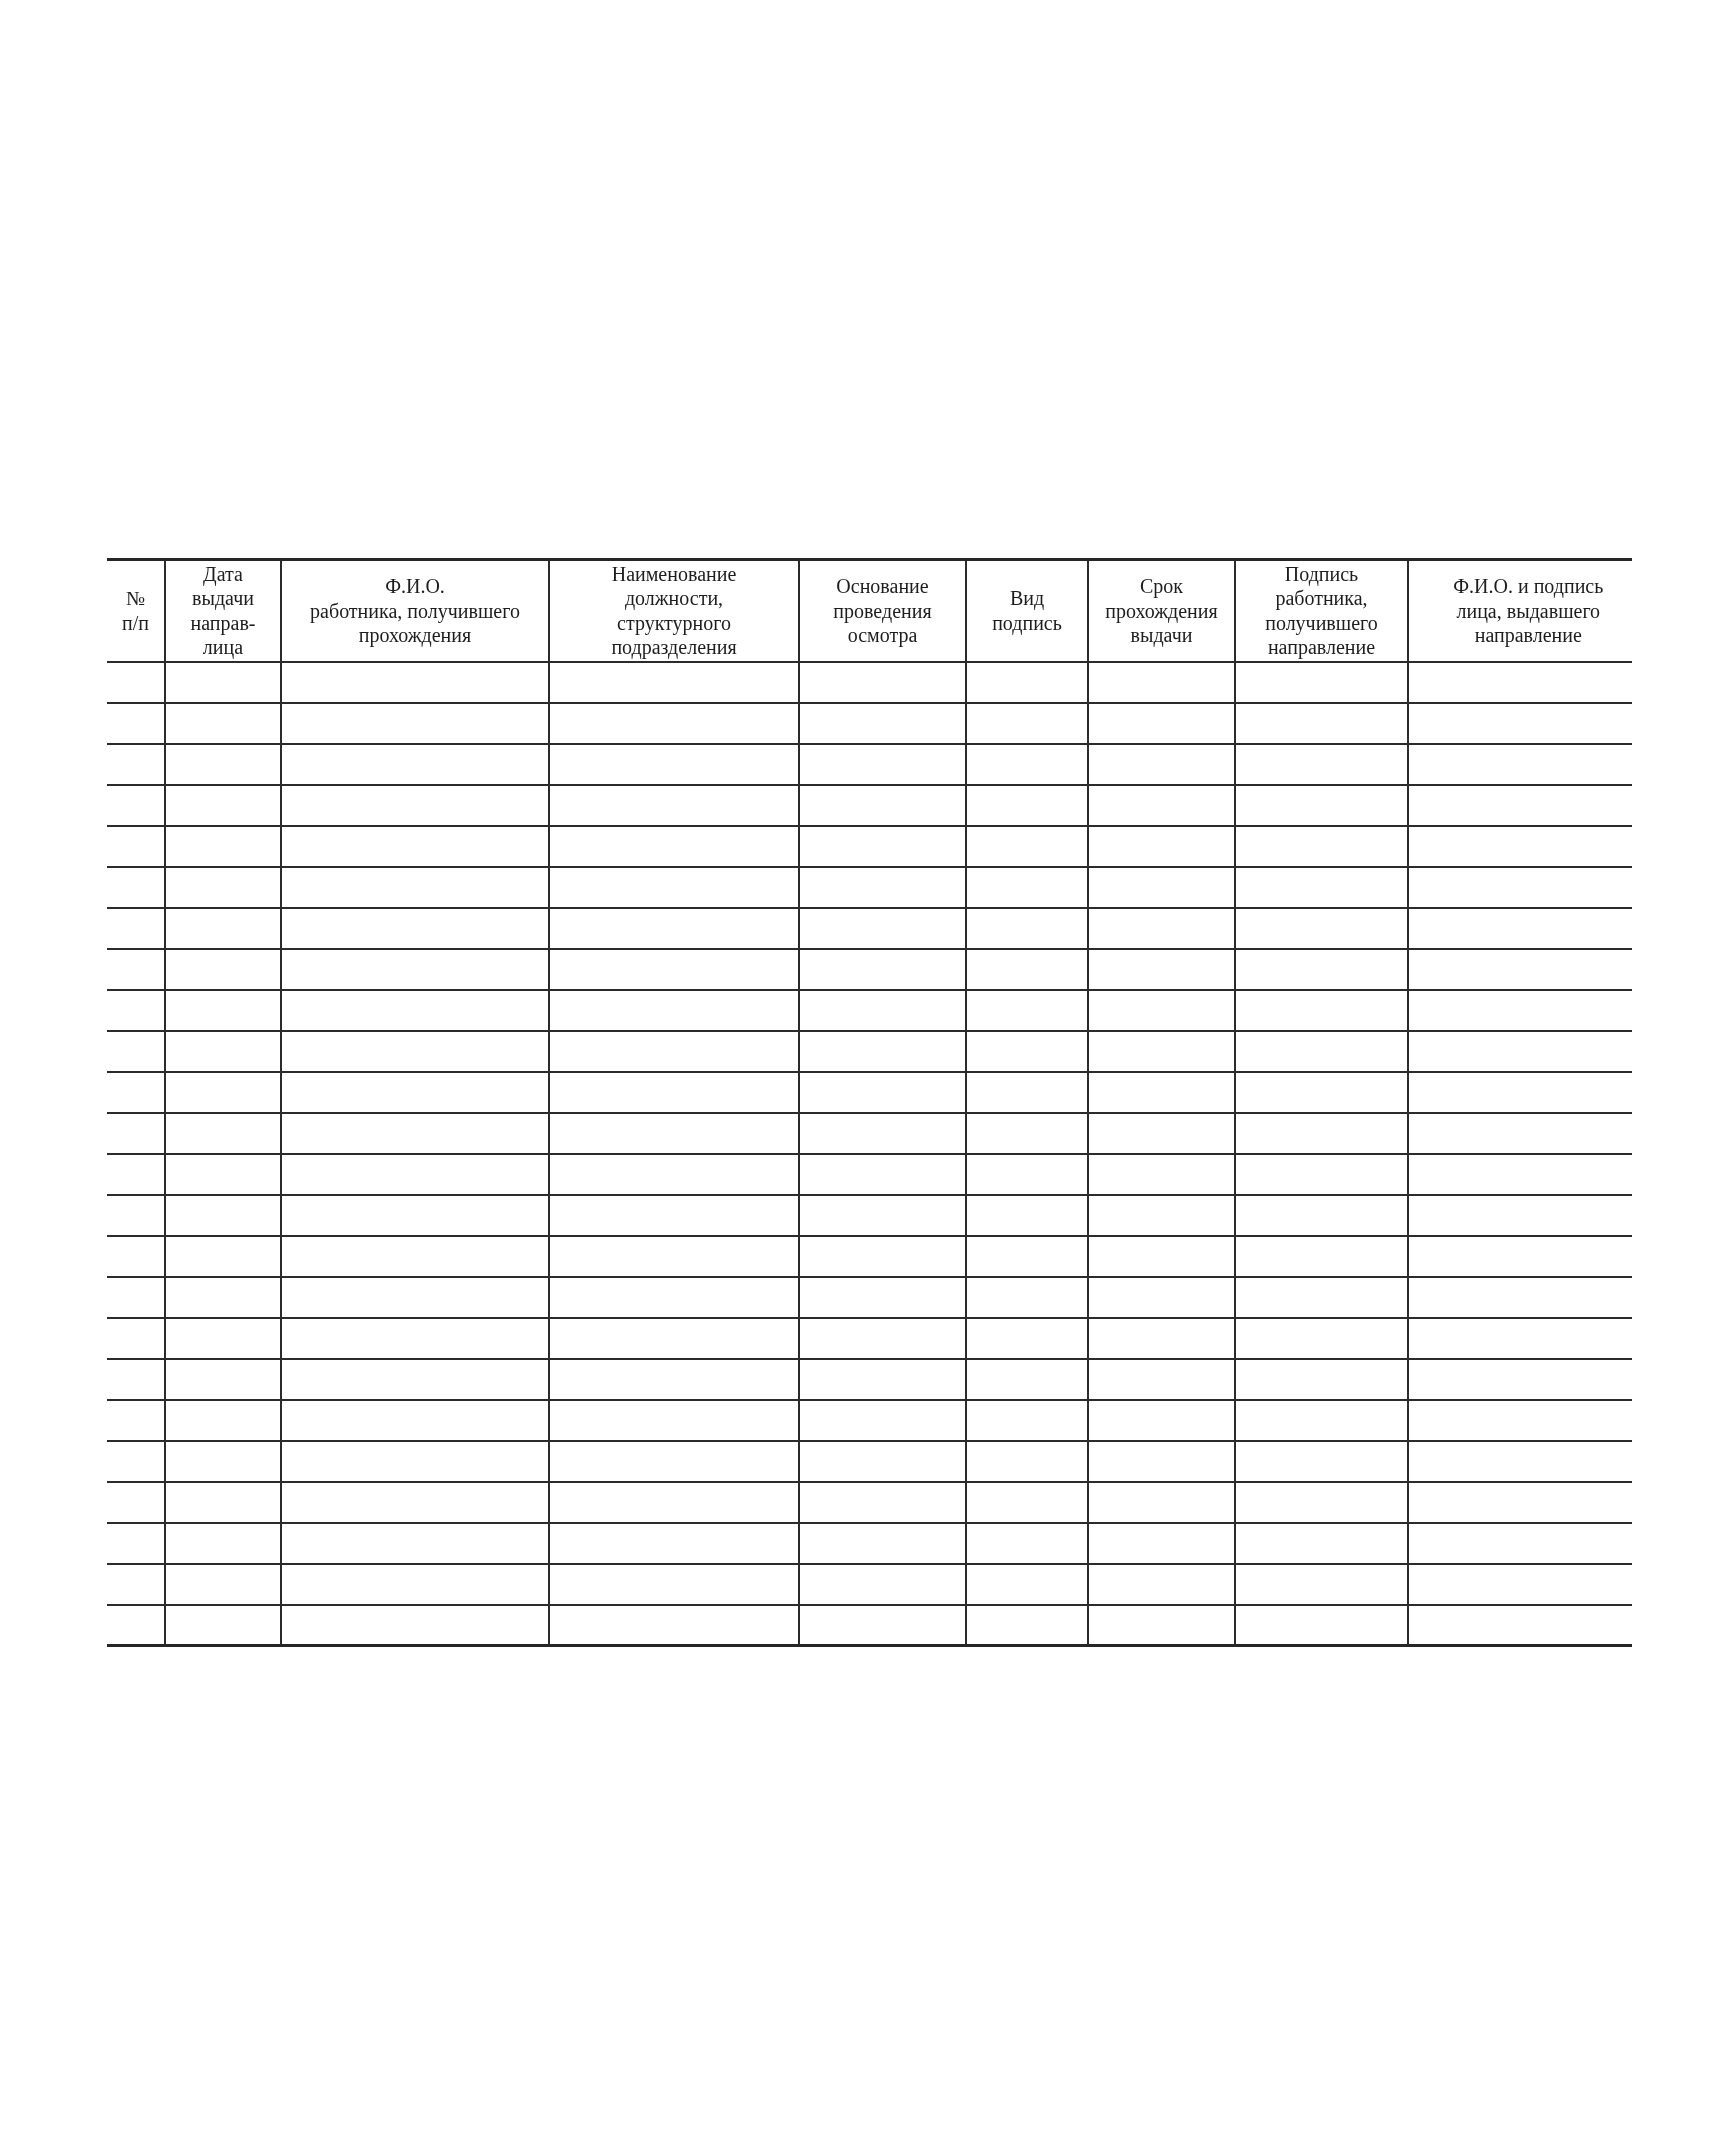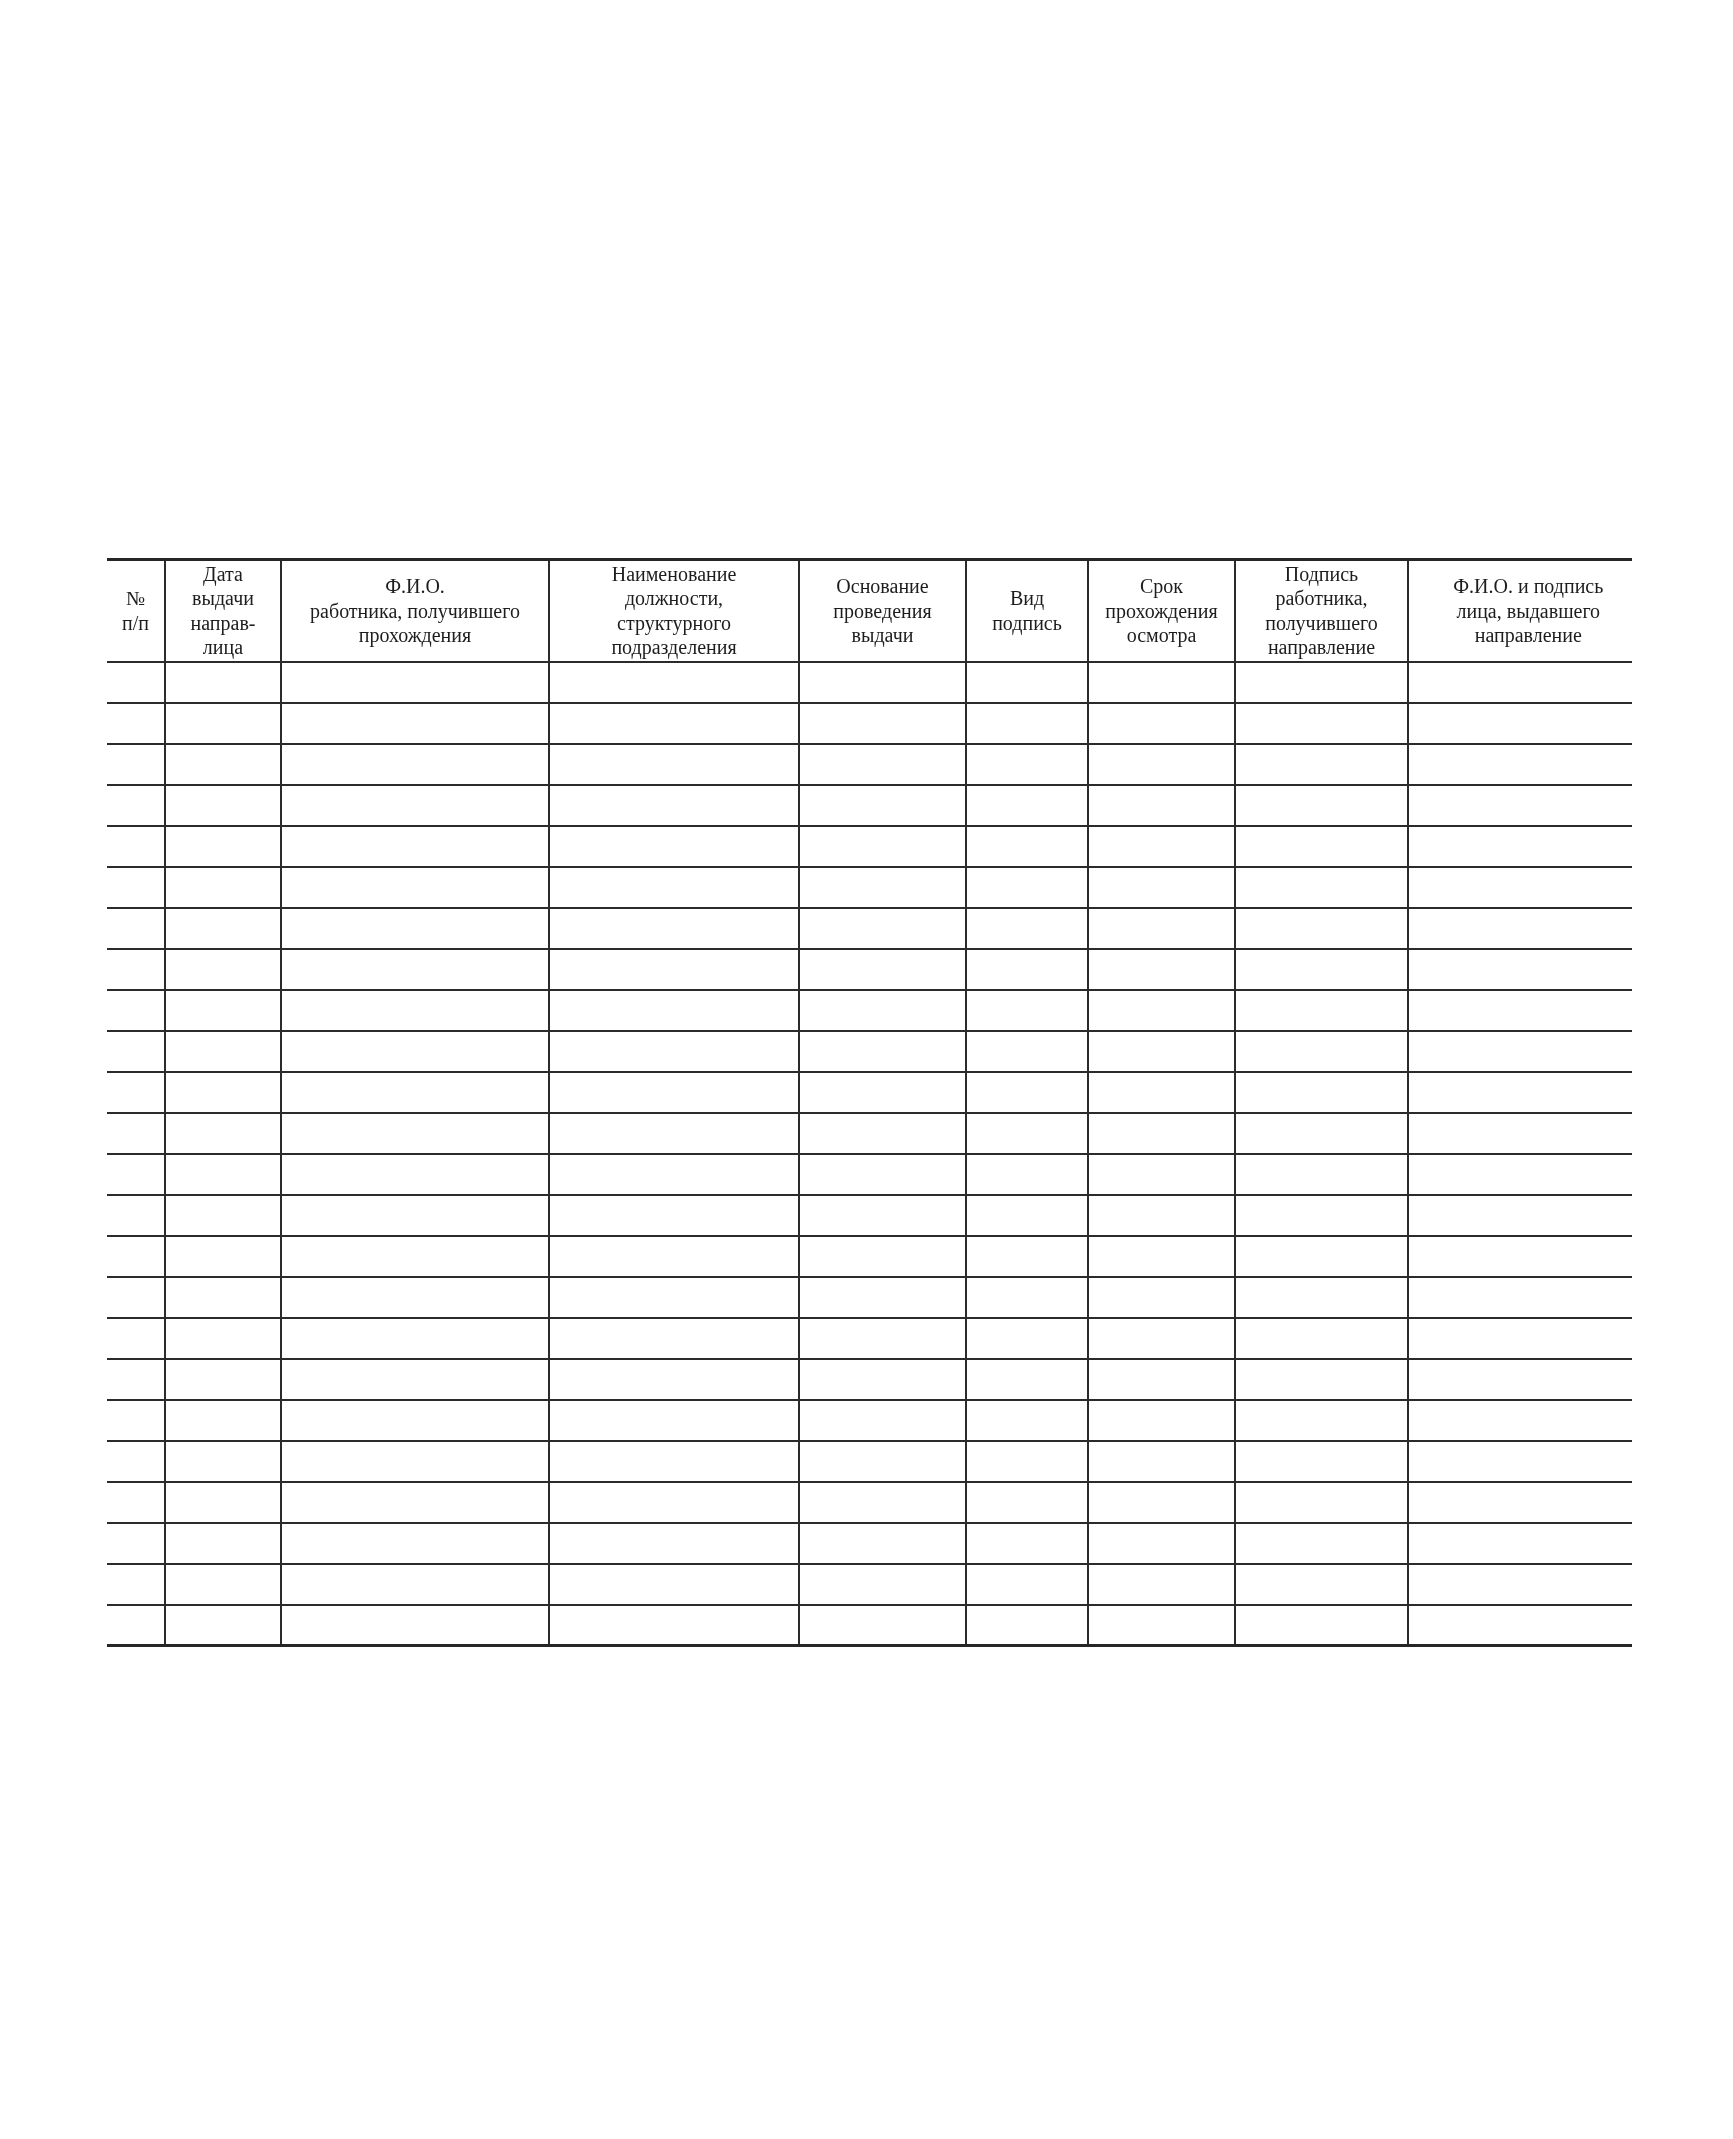--- a/index.html
+++ b/index.html
@@ -92,26 +92,26 @@
 лица</th>
           <th>Ф.И.О.
 работника, получившего
 прохождения</th>
           <th>Наименование
 должности,
 структурного
 подразделения</th>
           <th>Основание
 проведения
-выдачи</th>
+осмотра</th>
           <th>Вид
 подпись</th>
           <th>Срок
 прохождения
-осмотра</th>
+выдачи</th>
           <th>Подпись
 работника,
 получившего
 направление</th>
           <th>Ф.И.О. и подпись
 лица, выдавшего
 направление</th>
         </tr>
     </thead>
     <tbody>

